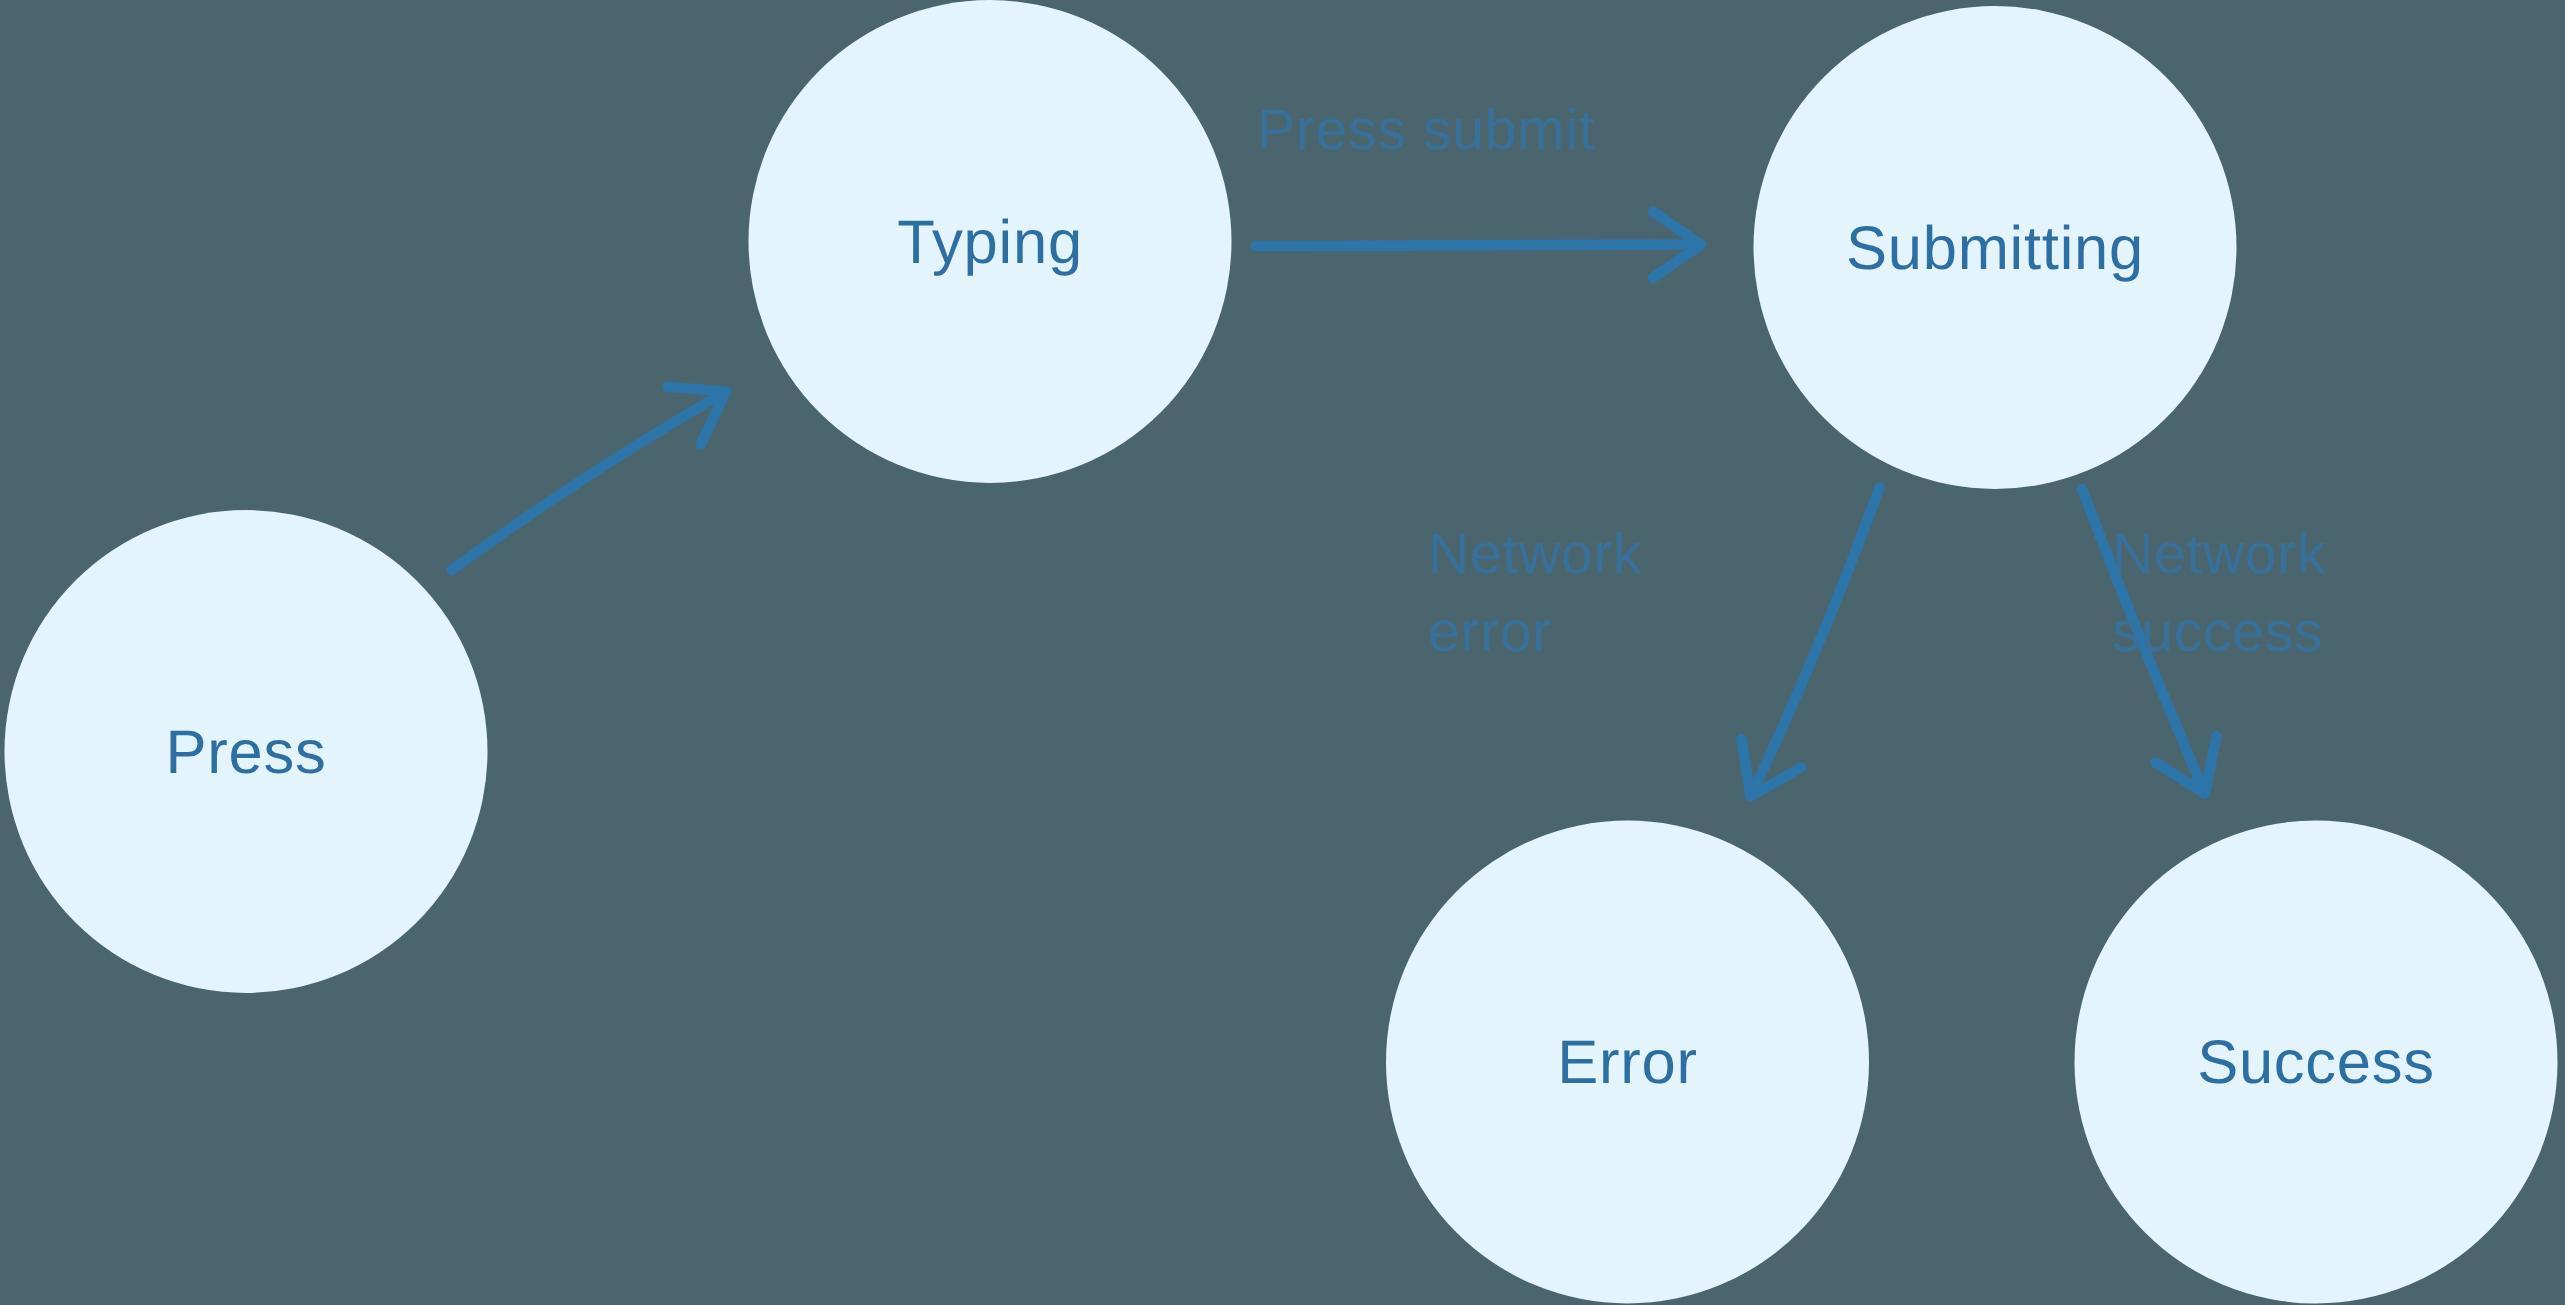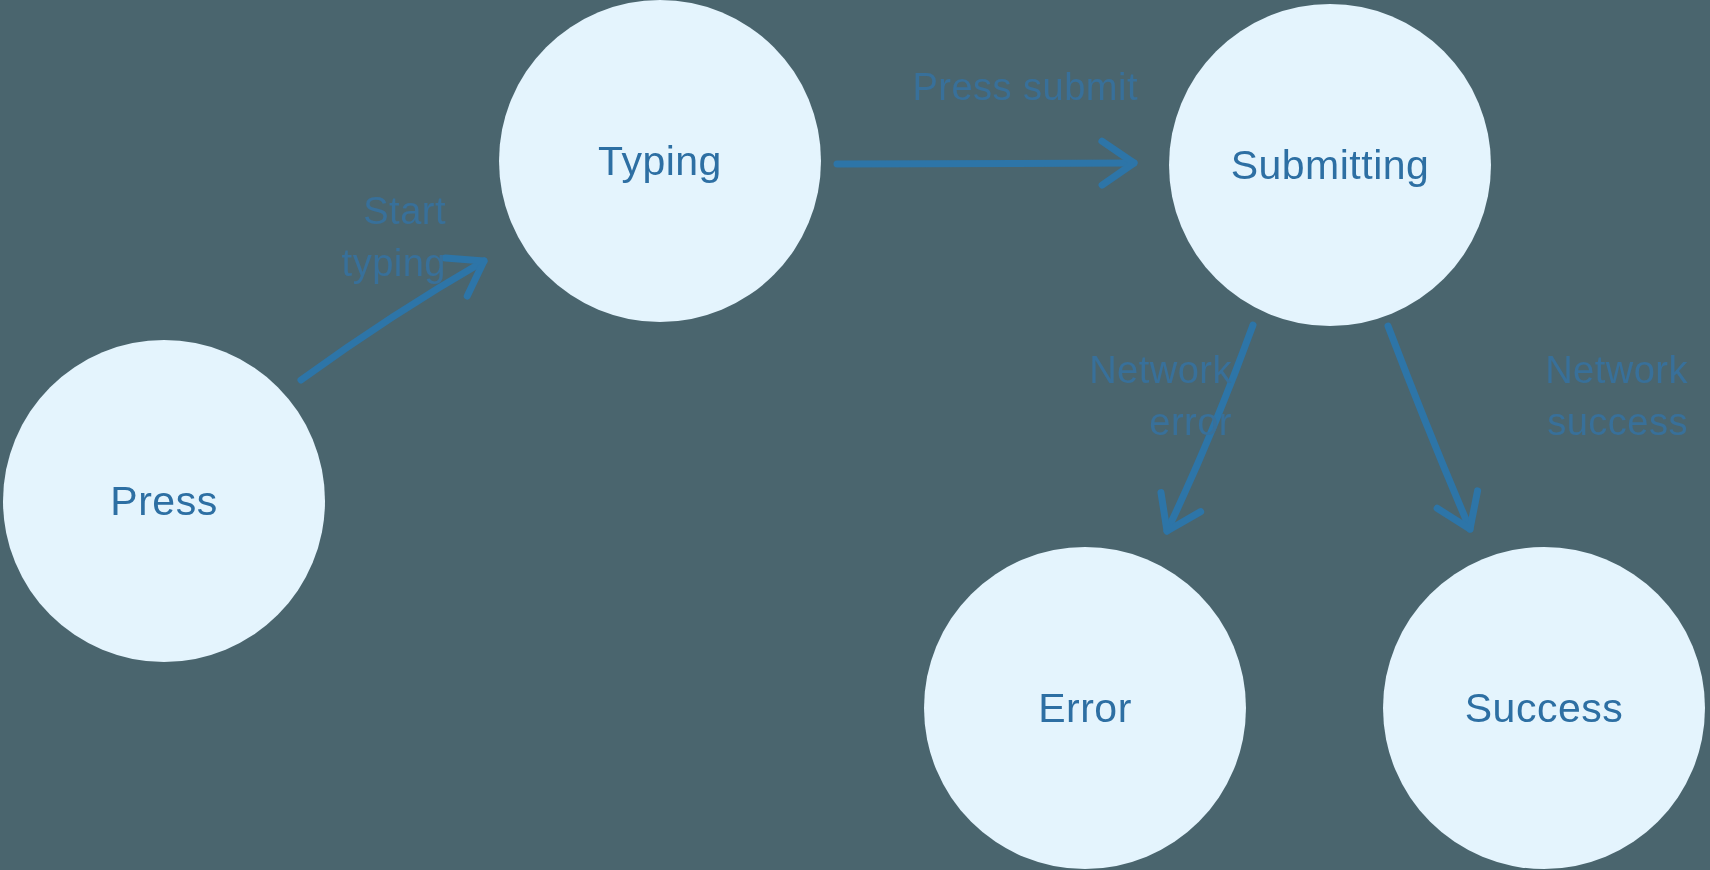--- a/index.html
+++ b/index.html
@@ -51,21 +51,21 @@
   .node-typing     { left: 499px;  top: 0px;   }
   .node-submitting { left: 1169px; top: 4px;   }
   .node-error      { left: 924px;  top: 547px; }
   .node-success    { left: 1383px; top: 547px; }
   .edge-label {
     position: absolute;
     color: var(--edge-label);
     font-size: 38px;
     line-height: 52px;
     font-weight: 400;
-    text-align: right;
+    text-align: left;
     letter-spacing: 0.5px;
   }
   .edge-label .line { display: block; }
   .label-start-typing    { left: 206px;  top: 185px; width: 240px; }
   .label-press-submit    { left: 838px;  top: 61px;  width: 300px; }
   .label-network-error   { left: 952px;  top: 344px; width: 280px; }
   .label-network-success { left: 1408px; top: 344px; width: 280px; }
 </style>
 </head>
 <body>
@@ -93,24 +93,20 @@
   <div class="node node-submitting">
     <span class="node-label">Submitting</span>
   </div>
   <div class="node node-error">
     <span class="node-label">Error</span>
   </div>
   <div class="node node-success">
     <span class="node-label">Success</span>
   </div>
 
-  <div class="edge-label label-start-typing">
-    <span class="line">Start</span>
-    <span class="line">typing</span>
-  </div>
   <div class="edge-label label-press-submit">
     <span class="line">Press submit</span>
   </div>
   <div class="edge-label label-network-error">
     <span class="line">Network</span>
     <span class="line">error</span>
   </div>
   <div class="edge-label label-network-success">
     <span class="line">Network</span>
     <span class="line">success</span>

